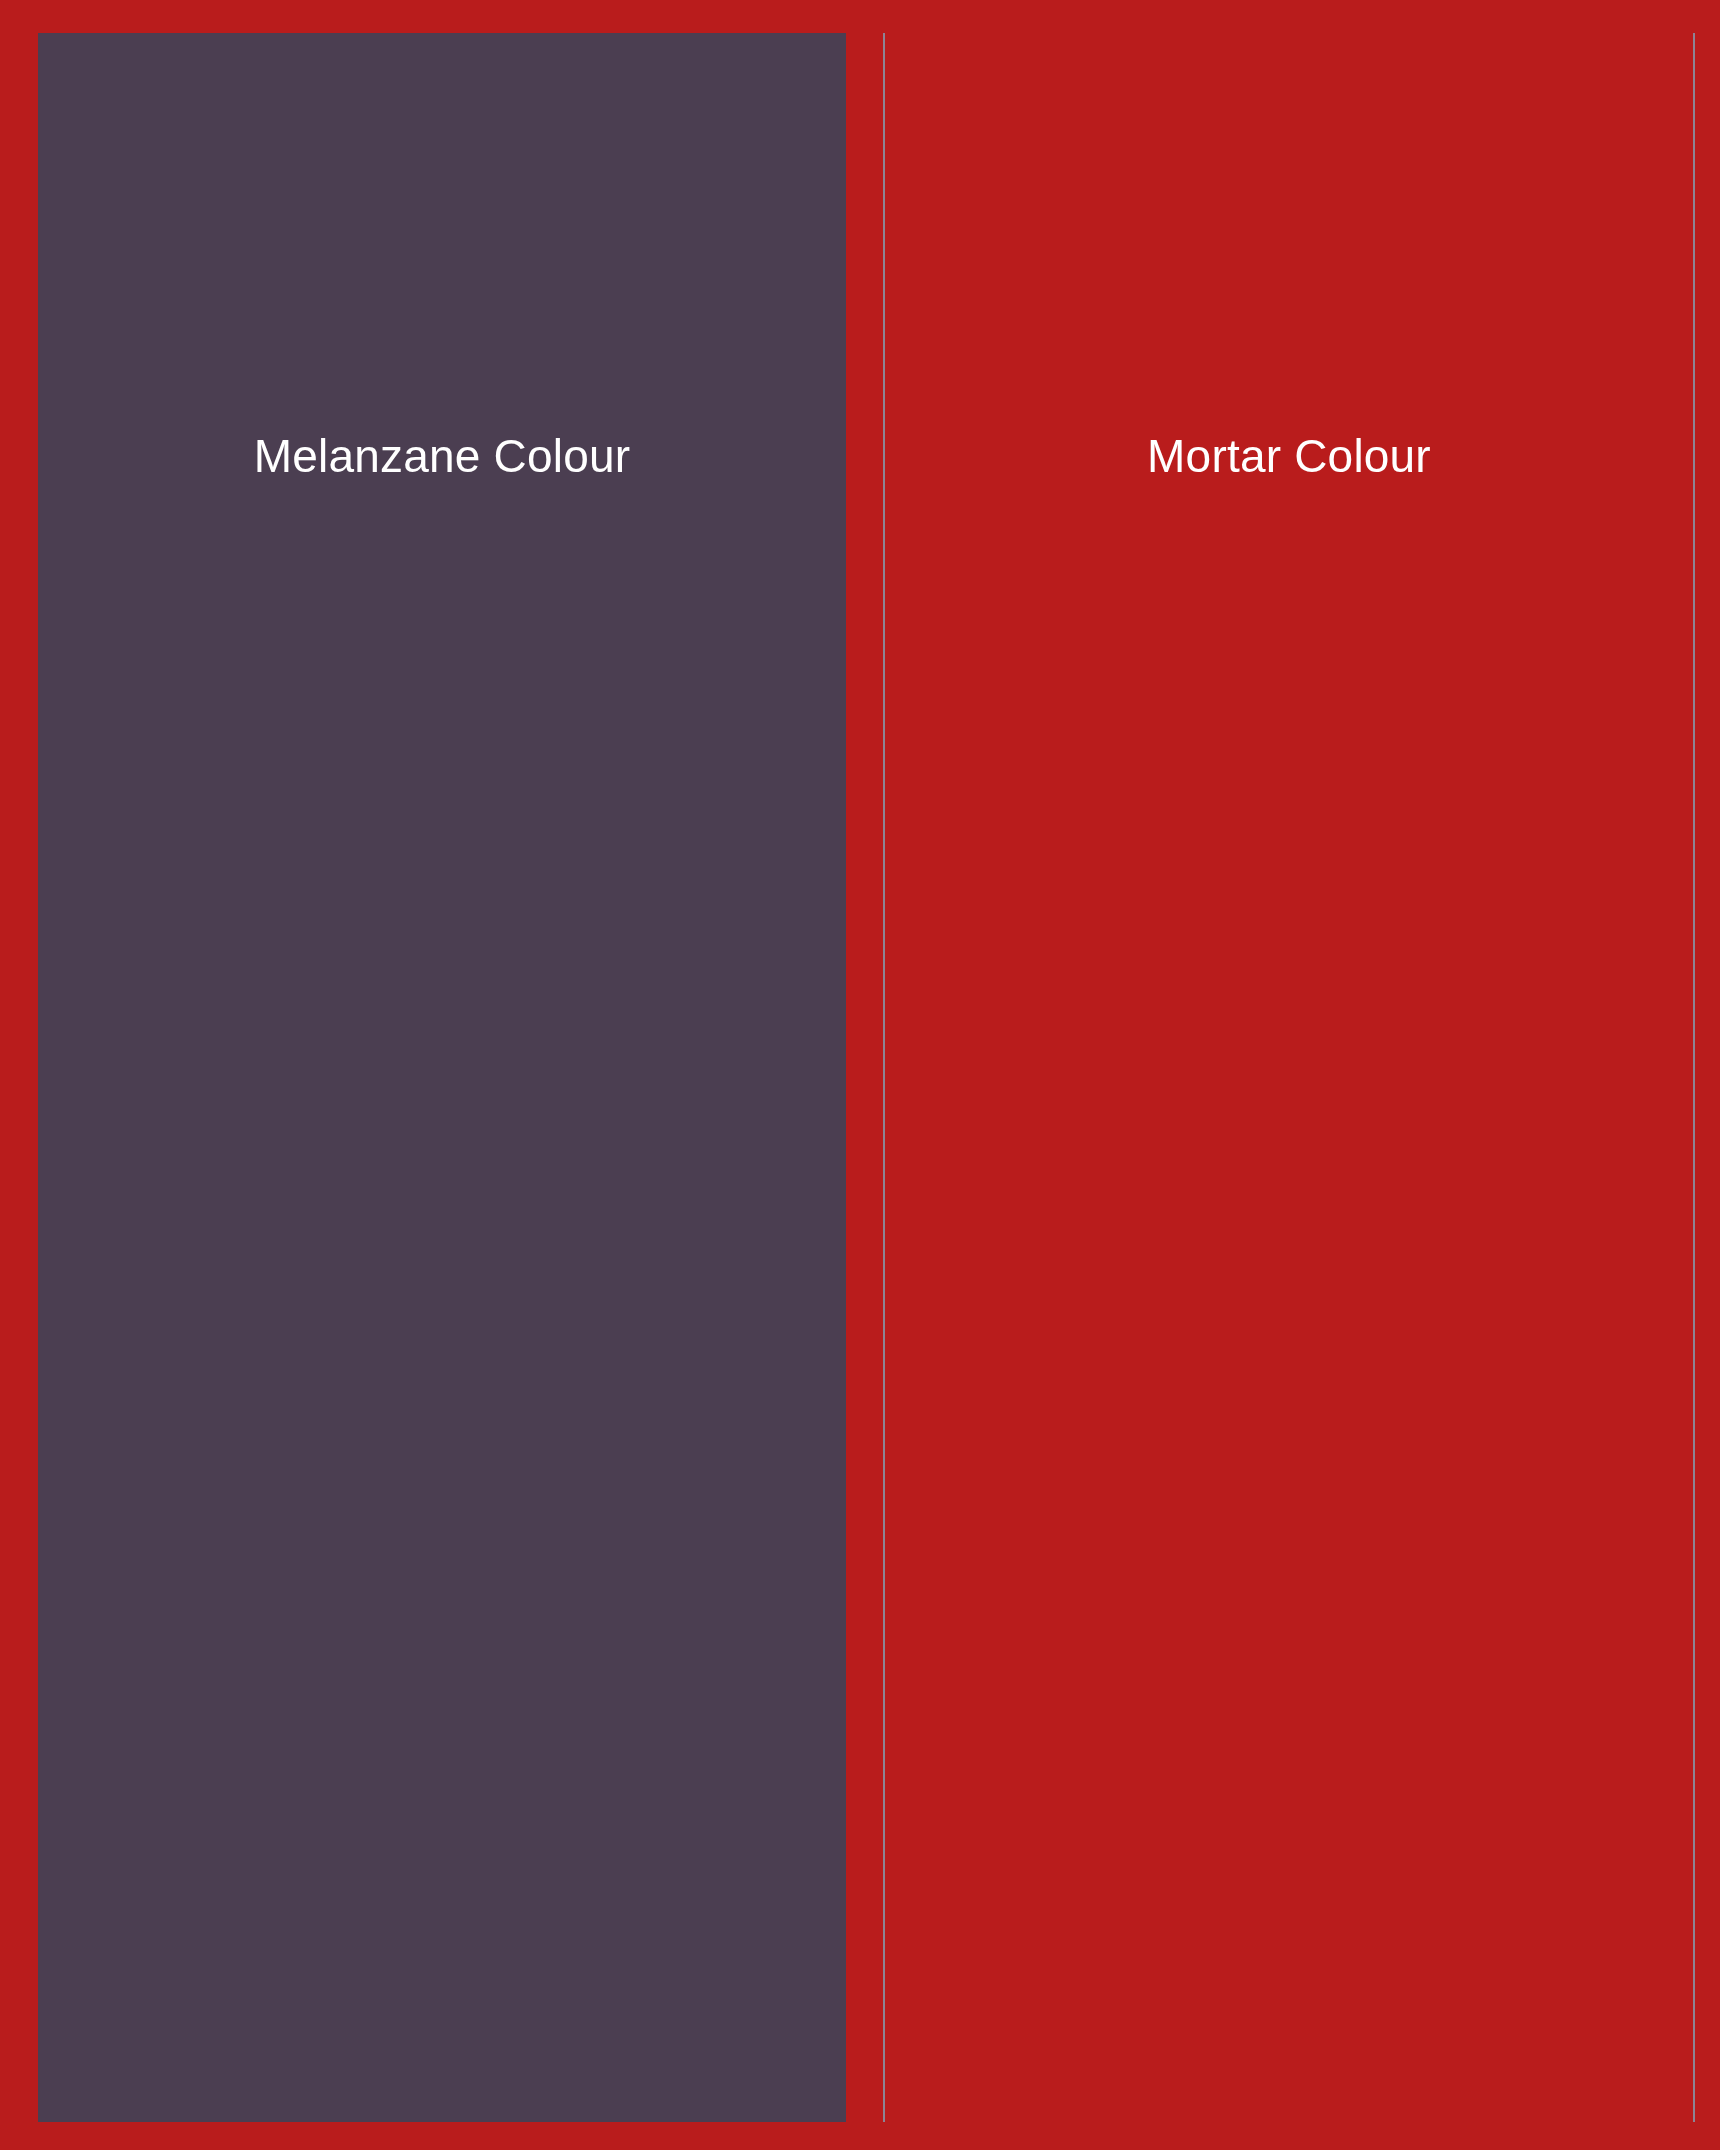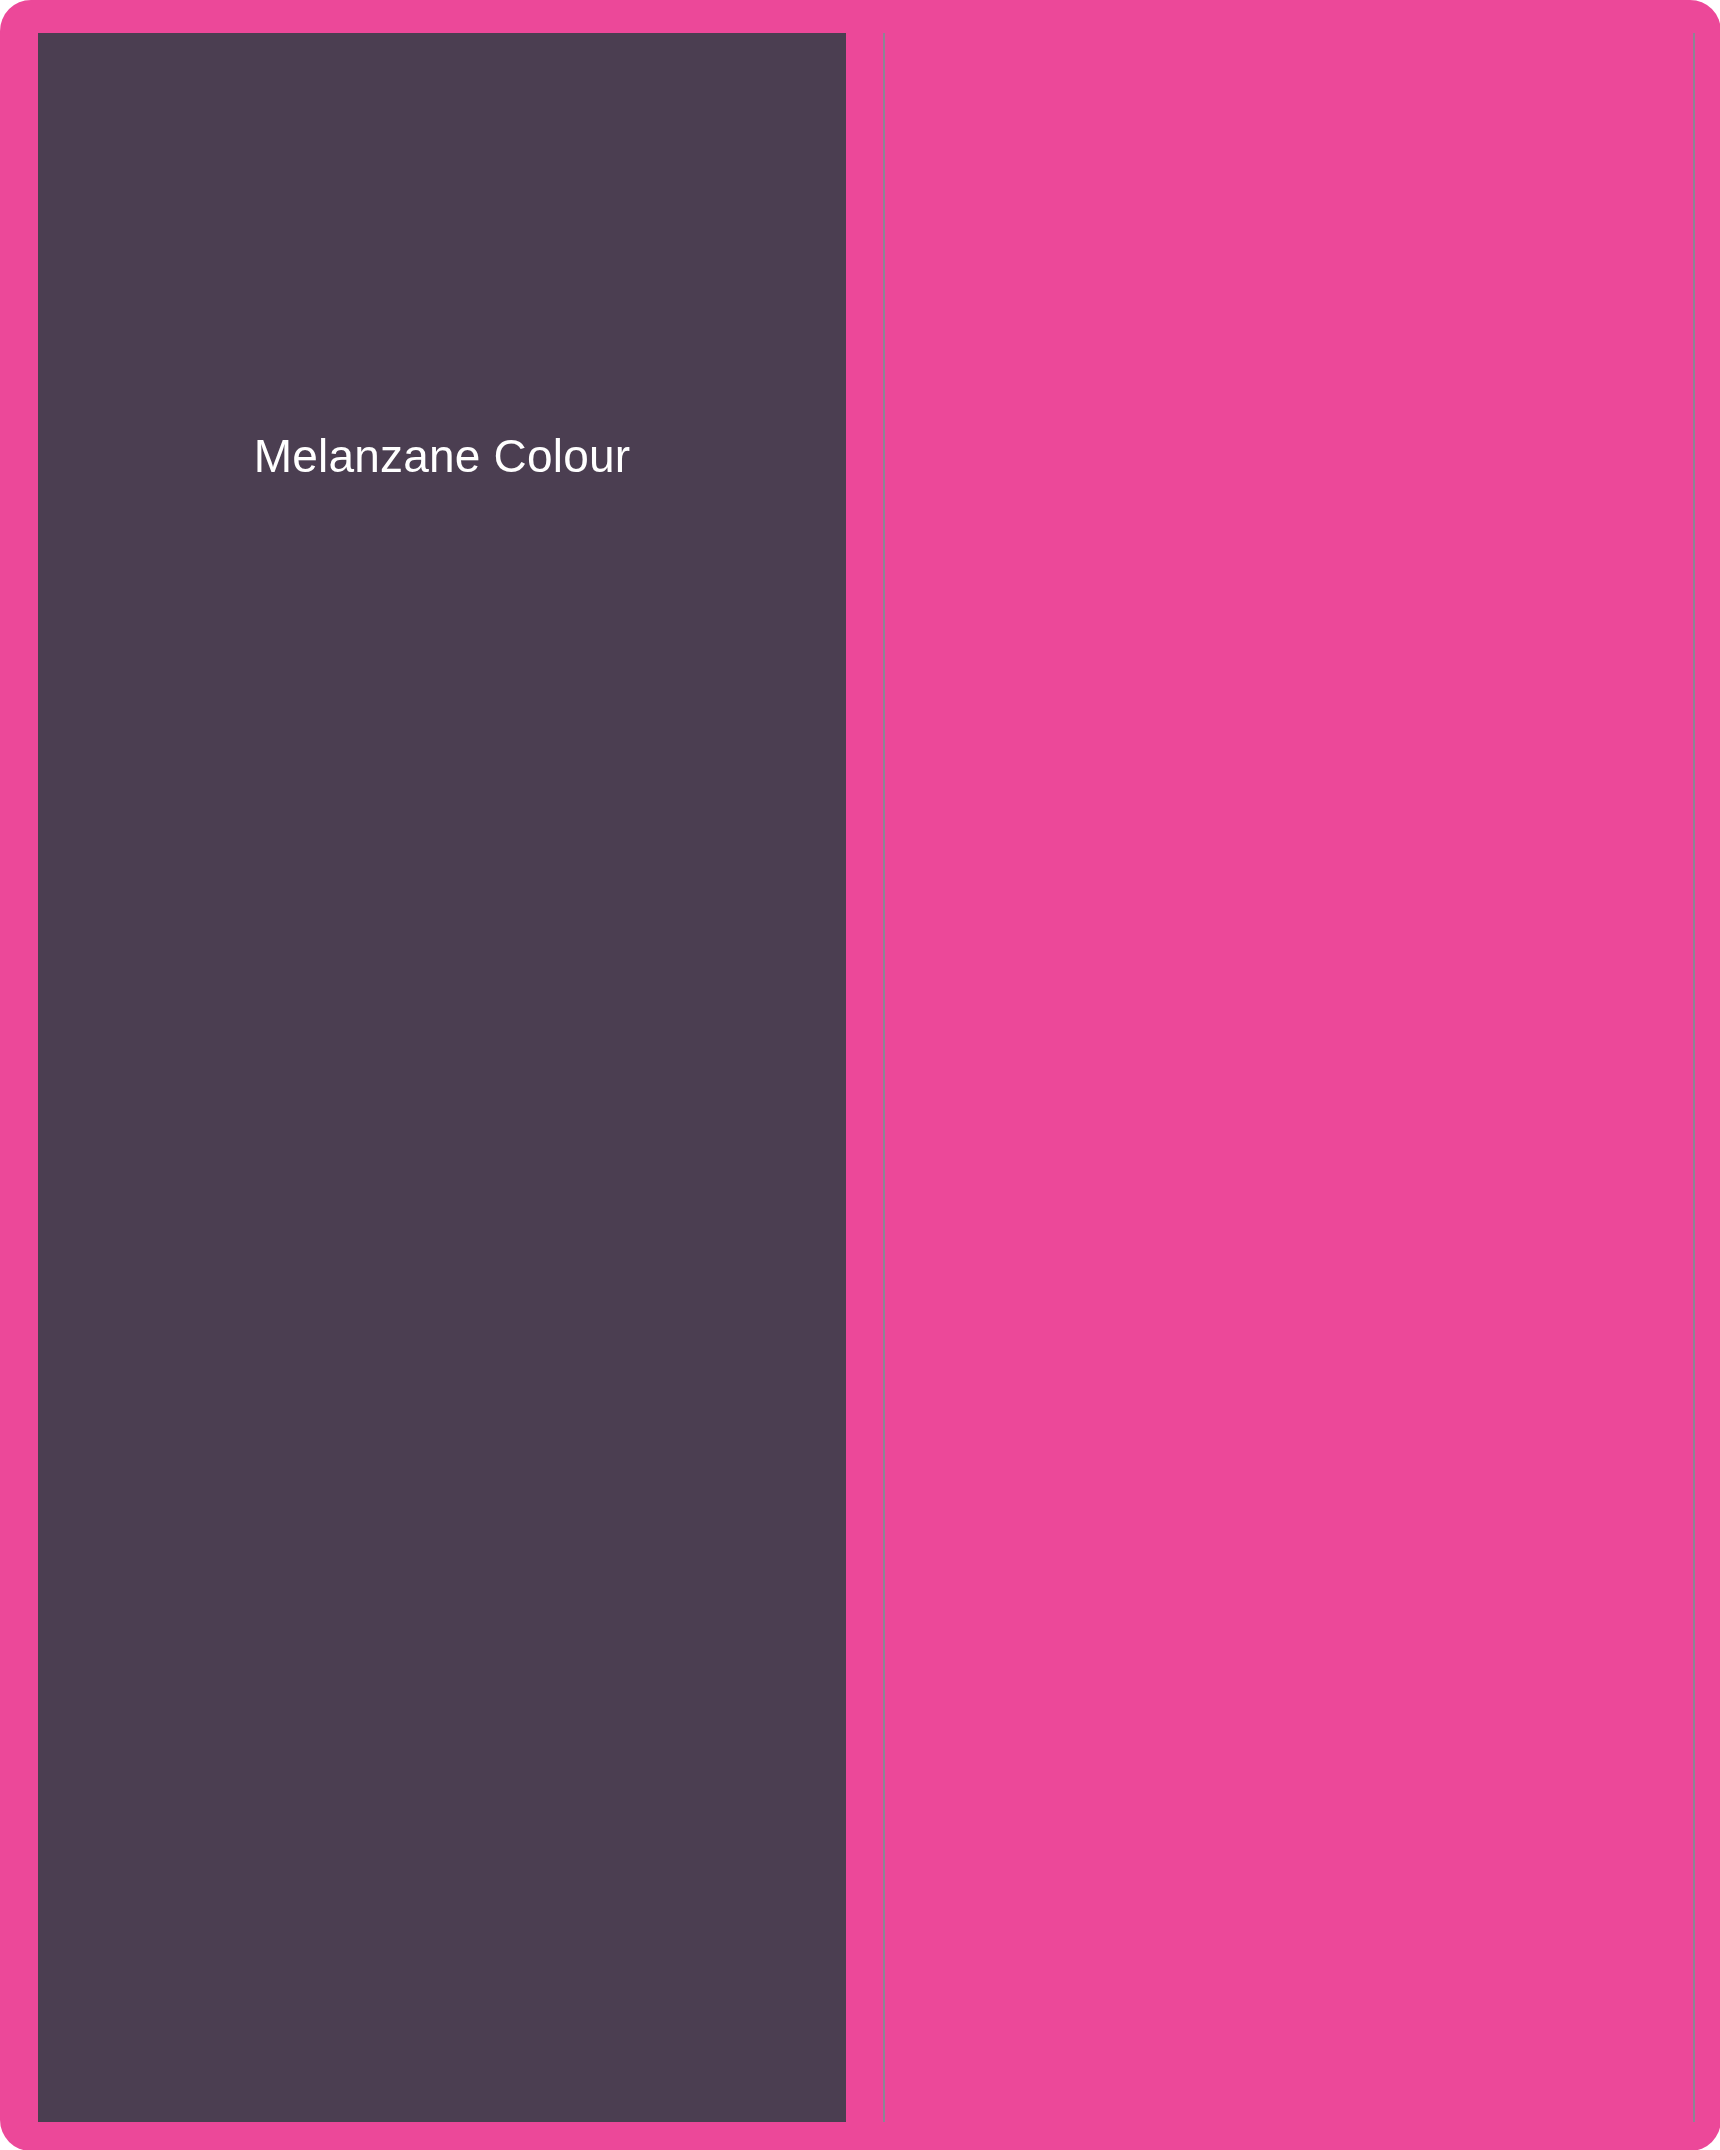--- a/index.html
+++ b/index.html
@@ -52,27 +52,28 @@
     transform: translateY(-621px);
     white-space: nowrap;
   }
   .caption-line {
     display: block;
   }
 </style>
 </head>
 <body style="background: rgb(255, 255, 255);">
 
-<div class="swatch-board" style="background: #ec4899; border-radius: 31px;">
+<div class="swatch-board" style="background: #b91c1c;">
 
   <div class="swatch swatch-left" style="background: rgb(75, 62, 81); border-left-color: rgb(141, 132, 148); border-right-color: rgb(141, 132, 148);">
     <div class="swatch-caption" style="color: rgb(255, 255, 255);">
       <span class="caption-line">Melanzane Colour</span>
     </div>
   </div>
 
   <div class="swatch swatch-right">
     <div class="swatch-caption">
+      <span class="caption-line">Mortar Colour</span>
     </div>
   </div>
 
 </div>
 
 
 </body></html>

